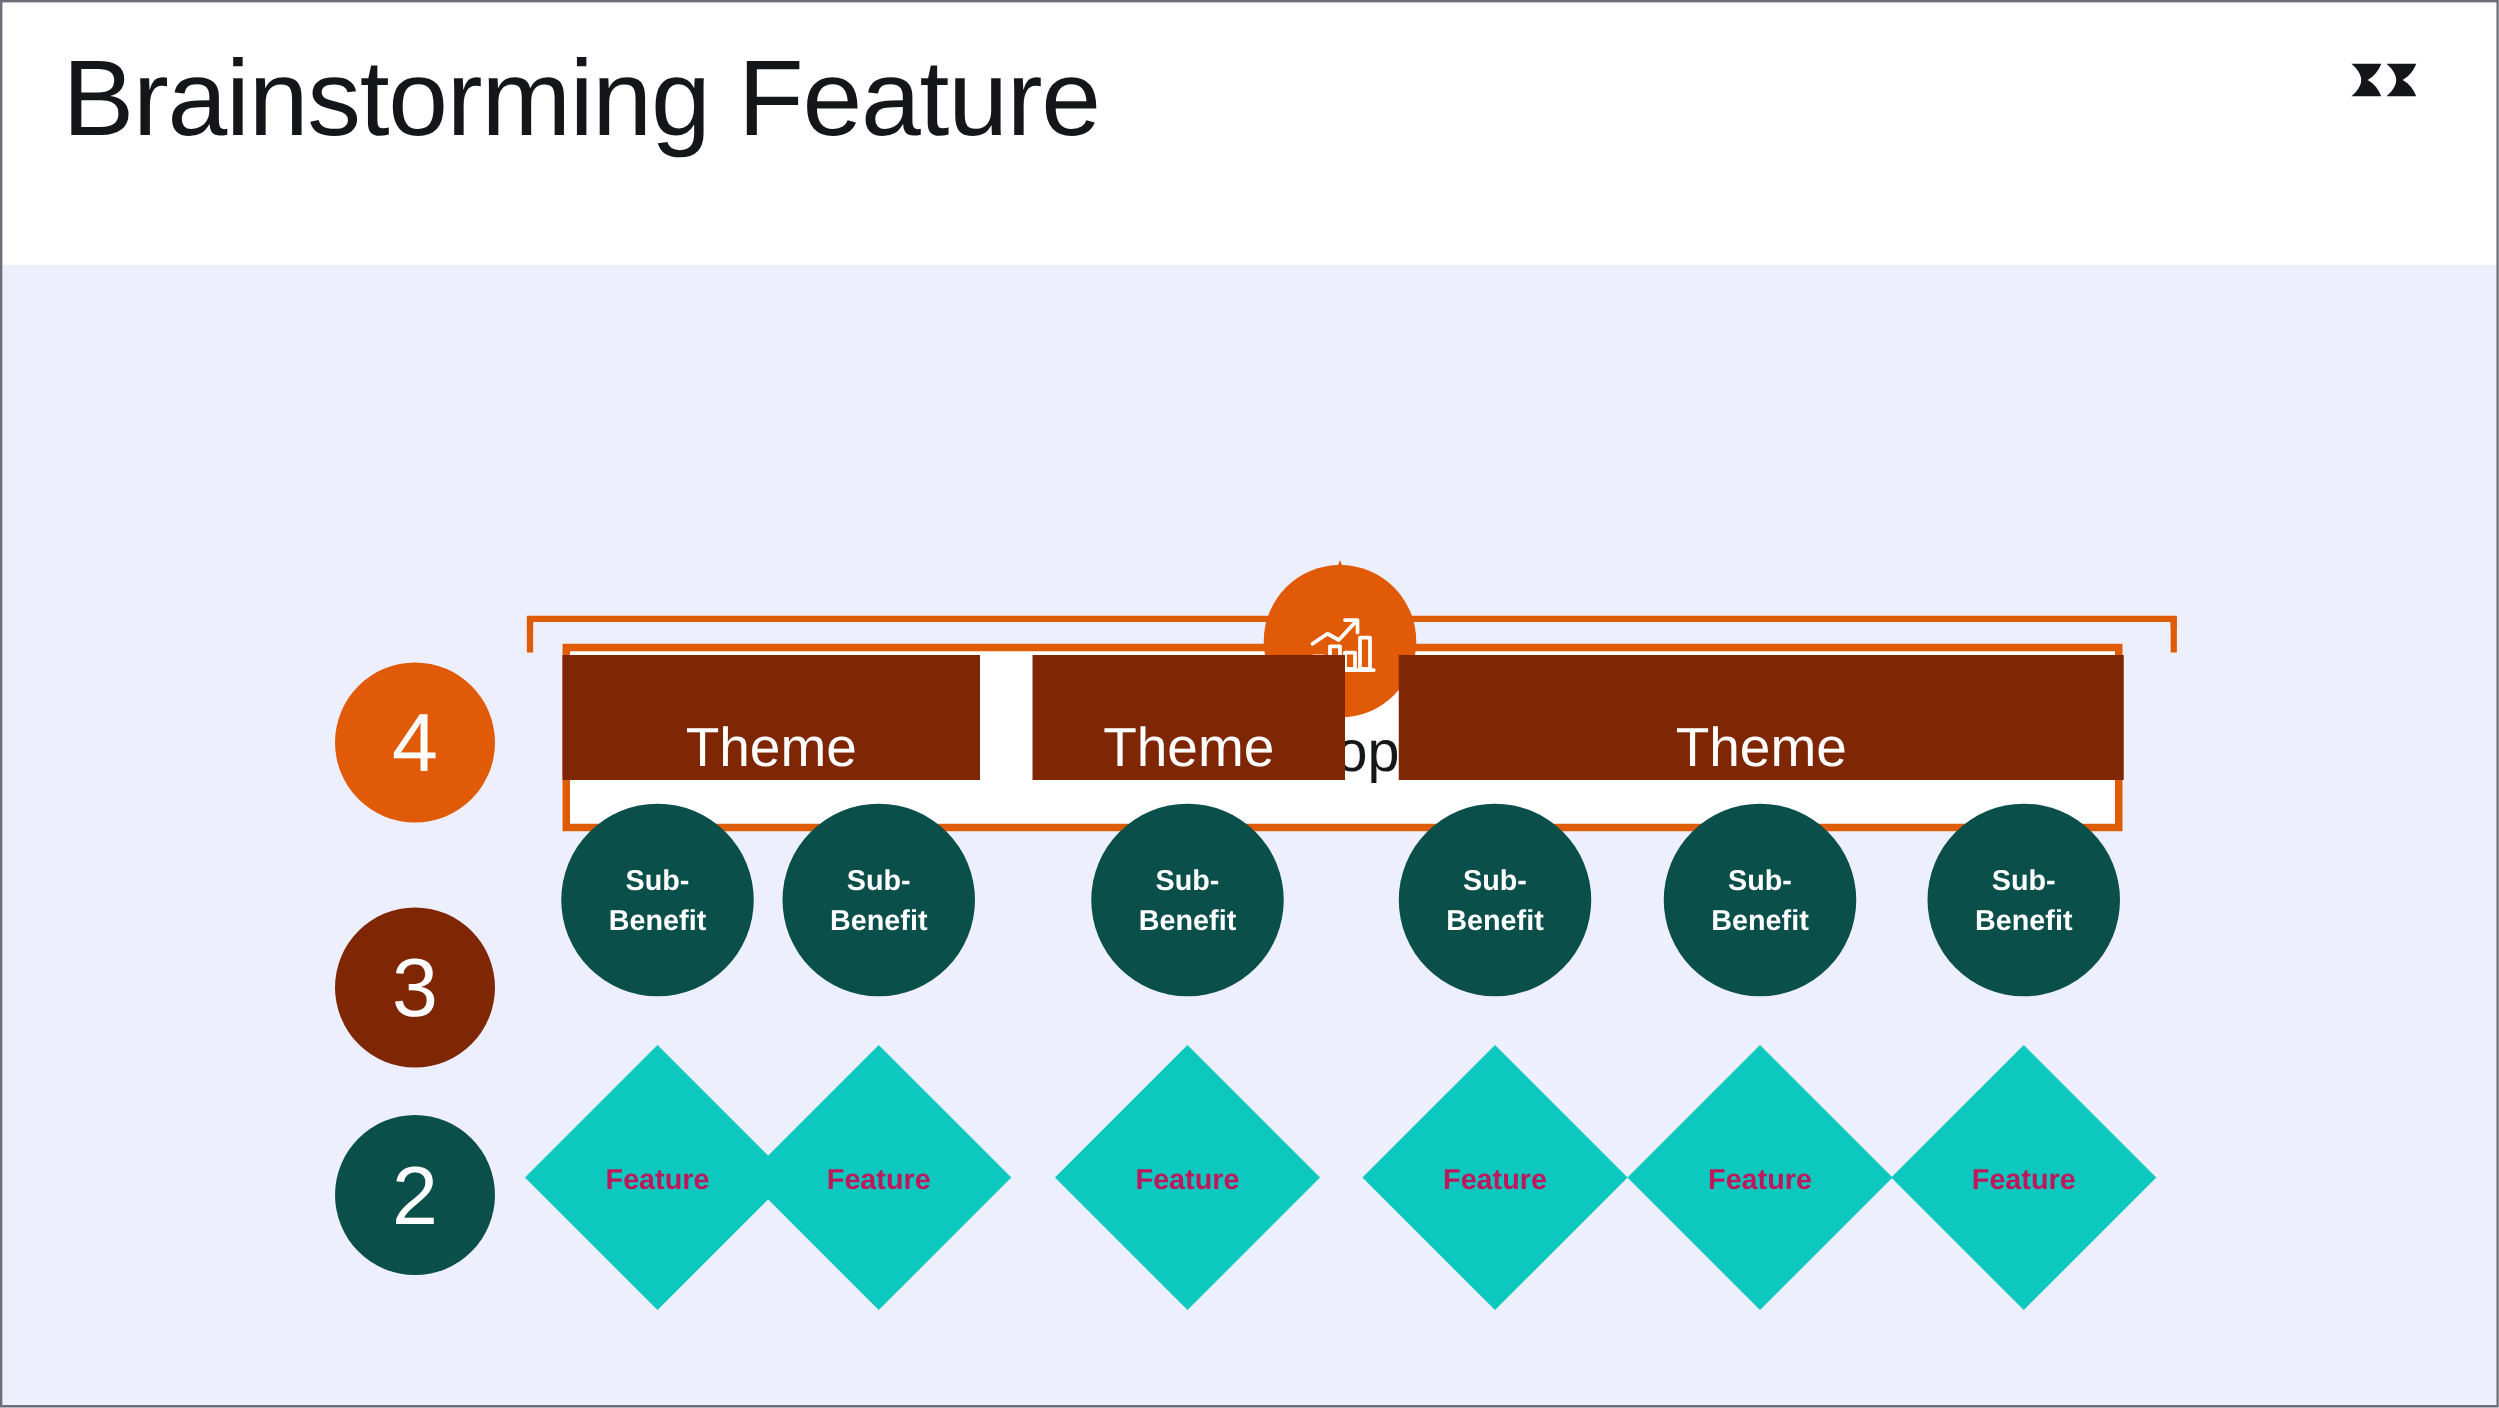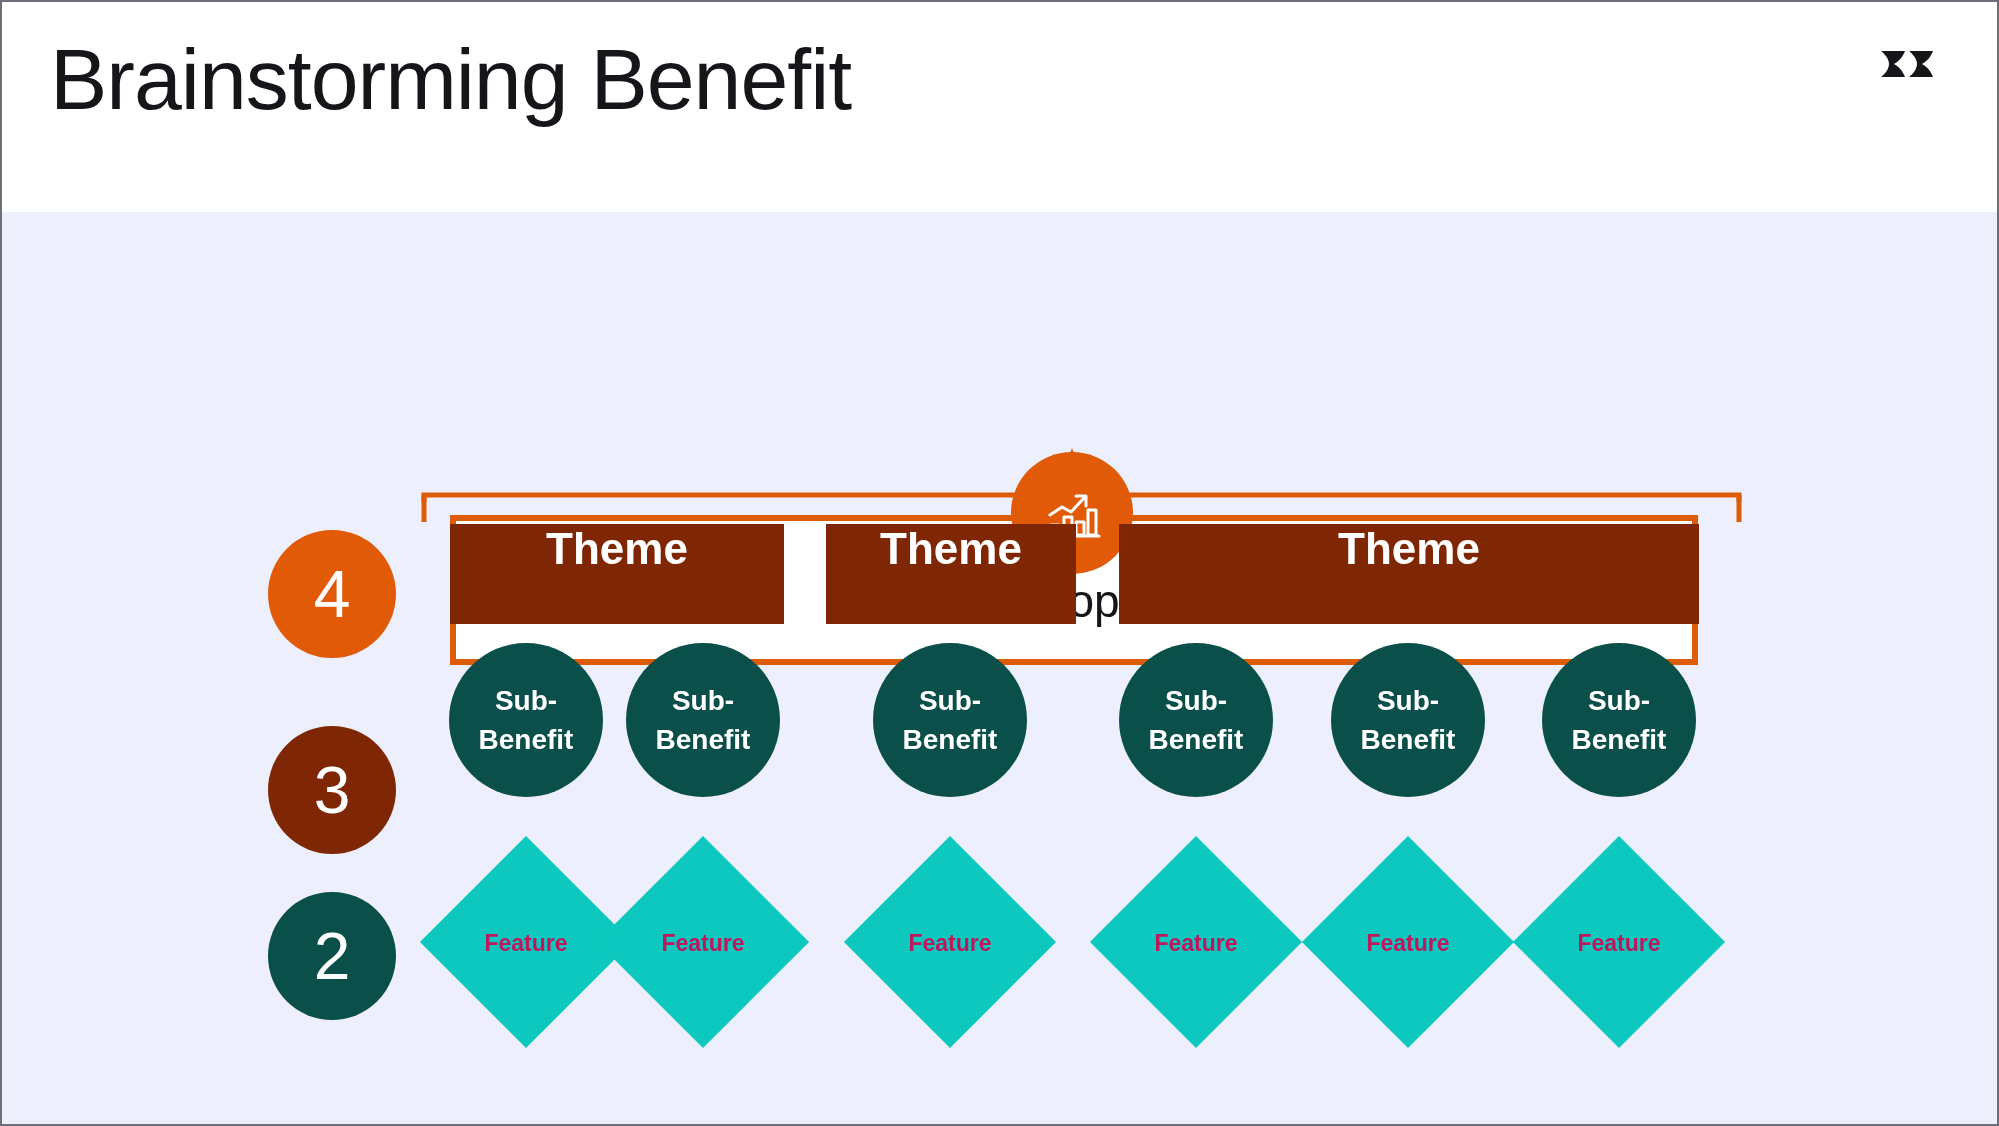--- a/index.html
+++ b/index.html
@@ -116,40 +116,40 @@
     width: 1999px;
     height: 916px;
     pointer-events: none;
   }
 
   
   .theme-bar {
     position: absolute;
     background: #7f2705;
     display: flex;
-    align-items: flex-start;
+    align-items: flex-end;
     justify-content: center;
     color: #ffffff;
     font-size: 44px;
-    font-weight: 700;
+    font-weight: 400;
   }
 
   
   .sub-benefit {
     position: absolute;
     width: 154px;
     height: 154px;
     border-radius: 50%;
     background: #0a4f4a;
     display: flex;
     align-items: center;
     justify-content: center;
     text-align: center;
     color: #ffffff;
-    font-size: 28px;
+    font-size: 23px;
     font-weight: bold;
     line-height: 1.4;
   }
 
   
   .feature {
     position: absolute;
     width: 150px;
     height: 150px;
     background: #0dc8be;
@@ -164,21 +164,21 @@
     font-weight: bold;
     line-height: 1;
   }
 </style>
 </head>
 <body>
 
 <div id="slide">
 
   <div id="header">
-    <div id="page-title">Brainstorming Benefit</div>
+    <div id="page-title">Brainstorming Feature</div>
 
     <div id="brand-logo">
       <svg viewBox="0 0 74 62" width="74" height="62" aria-hidden="true">
         <path d="M6 14 L30 14 C30 14 27 23 19 27 C27 31 30 40 30 40 L6 40 C6 40 14 34 14 27 C14 20 6 14 6 14 Z" fill="#15161a" transform="translate(0,-5)"></path>
         <path d="M34 14 L58 14 C58 14 55 23 47 27 C55 31 58 40 58 40 L34 40 C34 40 42 34 42 27 C42 20 34 14 34 14 Z" fill="#15161a" transform="translate(0,-5)"></path>
       </svg>
     </div>
   </div>
 
   <div id="panel">

